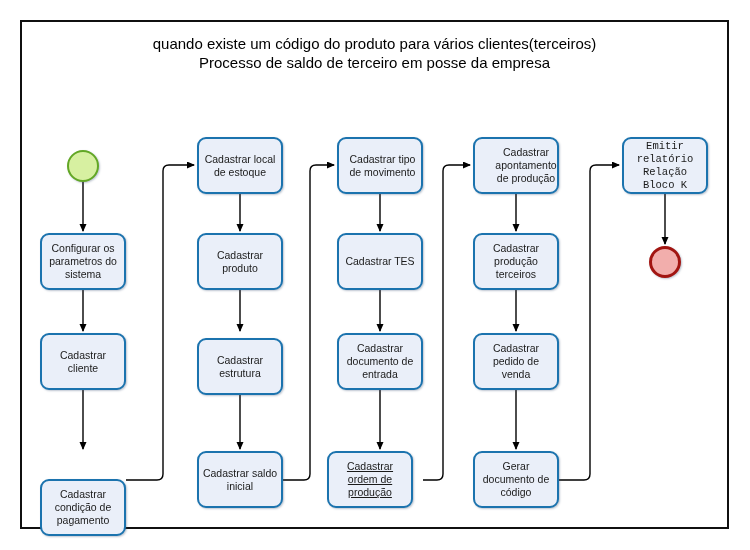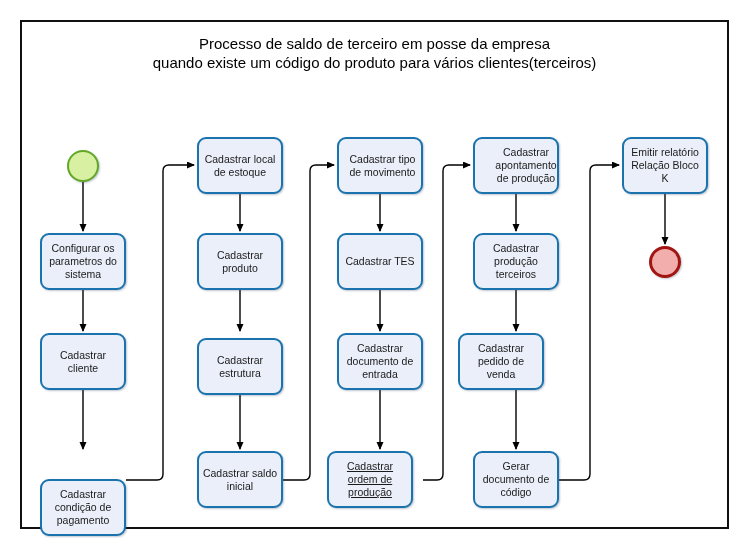--- a/index.html
+++ b/index.html
@@ -29,22 +29,22 @@
   }
   .event.start{background:#d7f0a1;border:2px solid #62a725;}
   .event.end{background:#f2aeac;border:3px solid #a21511;}
 </style>
 </head>
 <body>
 
 <div class="frame"></div>
 
 <div class="title">
+  <div>quando existe um código do produto para vários clientes(terceiros)</div>
   <div>Processo de saldo de terceiro em posse da empresa</div>
-  <div>quando existe um código do produto para vários clientes(terceiros)</div>
 </div>
 
 <svg class="connectors" width="750" height="550">
   <defs>
     <marker id="arw" markerUnits="userSpaceOnUse" markerWidth="9" markerHeight="8" refX="7" refY="3.5" orient="auto">
       <path d="M0,0 L8,3.5 L0,7 Z" fill="#000000"></path>
     </marker>
   </defs>
   <g stroke="#000000" stroke-width="1.4" fill="none">
     <path d="M83,182 V231" marker-end="url(#arw)"></path>
@@ -101,27 +101,27 @@
 <div class="task" style="left:337px;top:333px;">
   <span>Cadastrar documento de entrada</span>
 </div>
 <div class="task" style="left:327px;top:451px;text-decoration:underline;">
   <span>Cadastrar ordem de produção</span>
 </div>
 
 <div class="task" style="left:473px;top:137px;padding-left:23px;">
   <span>Cadastrar apontamento de produção</span>
 </div>
-<div class="task" style="left:473px;top:233px;border-radius:10px;">
+<div class="task" style="left:473px;top:233px;">
   <span>Cadastrar produção terceiros</span>
 </div>
-<div class="task" style="left:458px;top:333px;">
+<div class="task" style="left:473px;top:333px;">
   <span>Cadastrar pedido de venda</span>
 </div>
 <div class="task" style="left:473px;top:451px;">
   <span>Gerar documento de código</span>
 </div>
 
-<div class="task" style="left:622px;top:137px;">
+<div class="task" style="left:622px;top:137px;font-family:Liberation Mono, monospace;">
   <span>Emitir relatório Relação Bloco K</span>
 </div>
 
 <div class="event end" style="left:649px;top:246px;"></div>
 
 </body></html>

